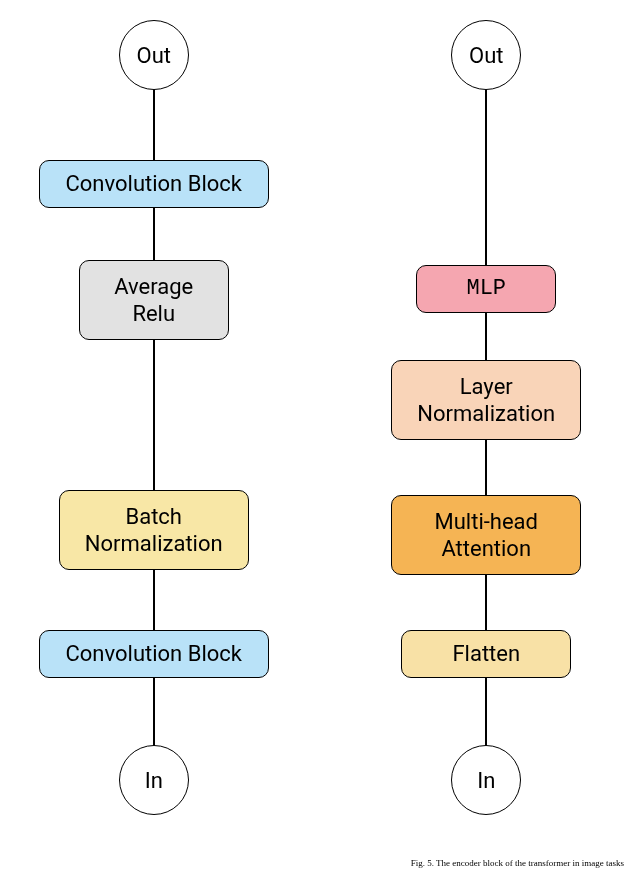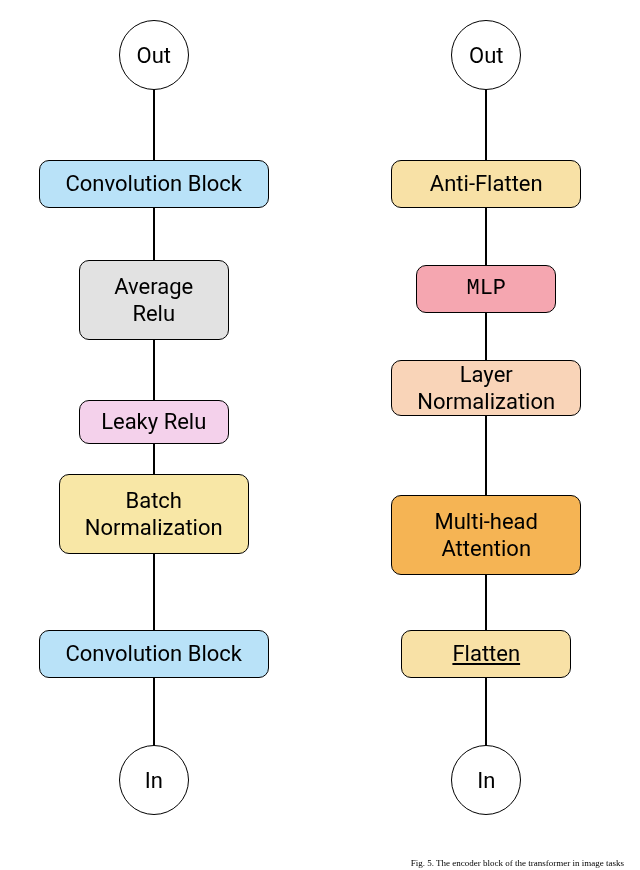--- a/index.html
+++ b/index.html
@@ -83,64 +83,58 @@
 
     <div class="node" style="position: absolute; top: 150px; width: 230px; height: 48px; background-color: rgb(185, 226, 248);">
       <span>Convolution Block</span>
     </div>
 
     <div class="node" style="position: absolute; top: 250px; width: 150px; height: 80px; background-color: rgb(226, 226, 226);">
       <span style="white-space:pre-line;">Average
 Relu</span>
     </div>
 
-    <div class="node" style="position: absolute; top: 390px; width: 150px; height: 44px; background-color: rgb(244, 209, 235);">
-      <span>Leaky Relu</span>
-    </div>
 
-    <div class="node" style="position: absolute; top: 464px; width: 190px; height: 80px; background-color: rgb(248, 231, 166);">
+    <div class="node" style="position: absolute; top: 480px; width: 190px; height: 80px; background-color: rgb(248, 231, 166);">
       <span style="white-space:pre-line;">Batch
 Normalization</span>
     </div>
 
     <div class="node" style="position: absolute; top: 620px; width: 230px; height: 48px; background-color: rgb(185, 226, 248);">
       <span>Convolution Block</span>
     </div>
 
     <div class="circle" style="position:absolute; top:735px;">
       <span>In</span>
     </div>
   </div>
 
   <div class="col">
     <div class="vline" style="top:50px; height:720px;"></div>
 
     <div class="circle" style="position:absolute; top:10px;">
       <span>Out</span>
     </div>
 
-    <div class="node" style="position: absolute; top: 150px; width: 190px; height: 48px; background-color: rgb(248, 225, 166);">
-      <span>Anti-Flatten</span>
-    </div>
 
     <div class="node" style="position: absolute; top: 255px; width: 140px; height: 48px; background-color: rgb(245, 166, 176); font-family: Liberation Mono, monospace;">
       <span>MLP</span>
     </div>
 
-    <div class="node" style="position: absolute; top: 350px; width: 190px; height: 56px; background-color: rgb(249, 212, 184);">
+    <div class="node" style="position: absolute; top: 350px; width: 190px; height: 80px; background-color: rgb(249, 212, 184);">
       <span style="white-space:pre-line;">Layer
 Normalization</span>
     </div>
 
     <div class="node" style="position: absolute; top: 485px; width: 190px; height: 80px; background-color: rgb(245, 180, 84);">
       <span style="white-space:pre-line;">Multi-head
 Attention</span>
     </div>
 
-    <div class="node" style="position: absolute; top: 620px; width: 170px; height: 48px; background-color: rgb(248, 225, 166); text-decoration: underline;">
+    <div class="node" style="position: absolute; top: 620px; width: 170px; height: 48px; background-color: rgb(248, 225, 166);">
       <span>Flatten</span>
     </div>
 
     <div class="circle" style="position:absolute; top:735px;">
       <span>In</span>
     </div>
   </div>
 
 </div>
 

